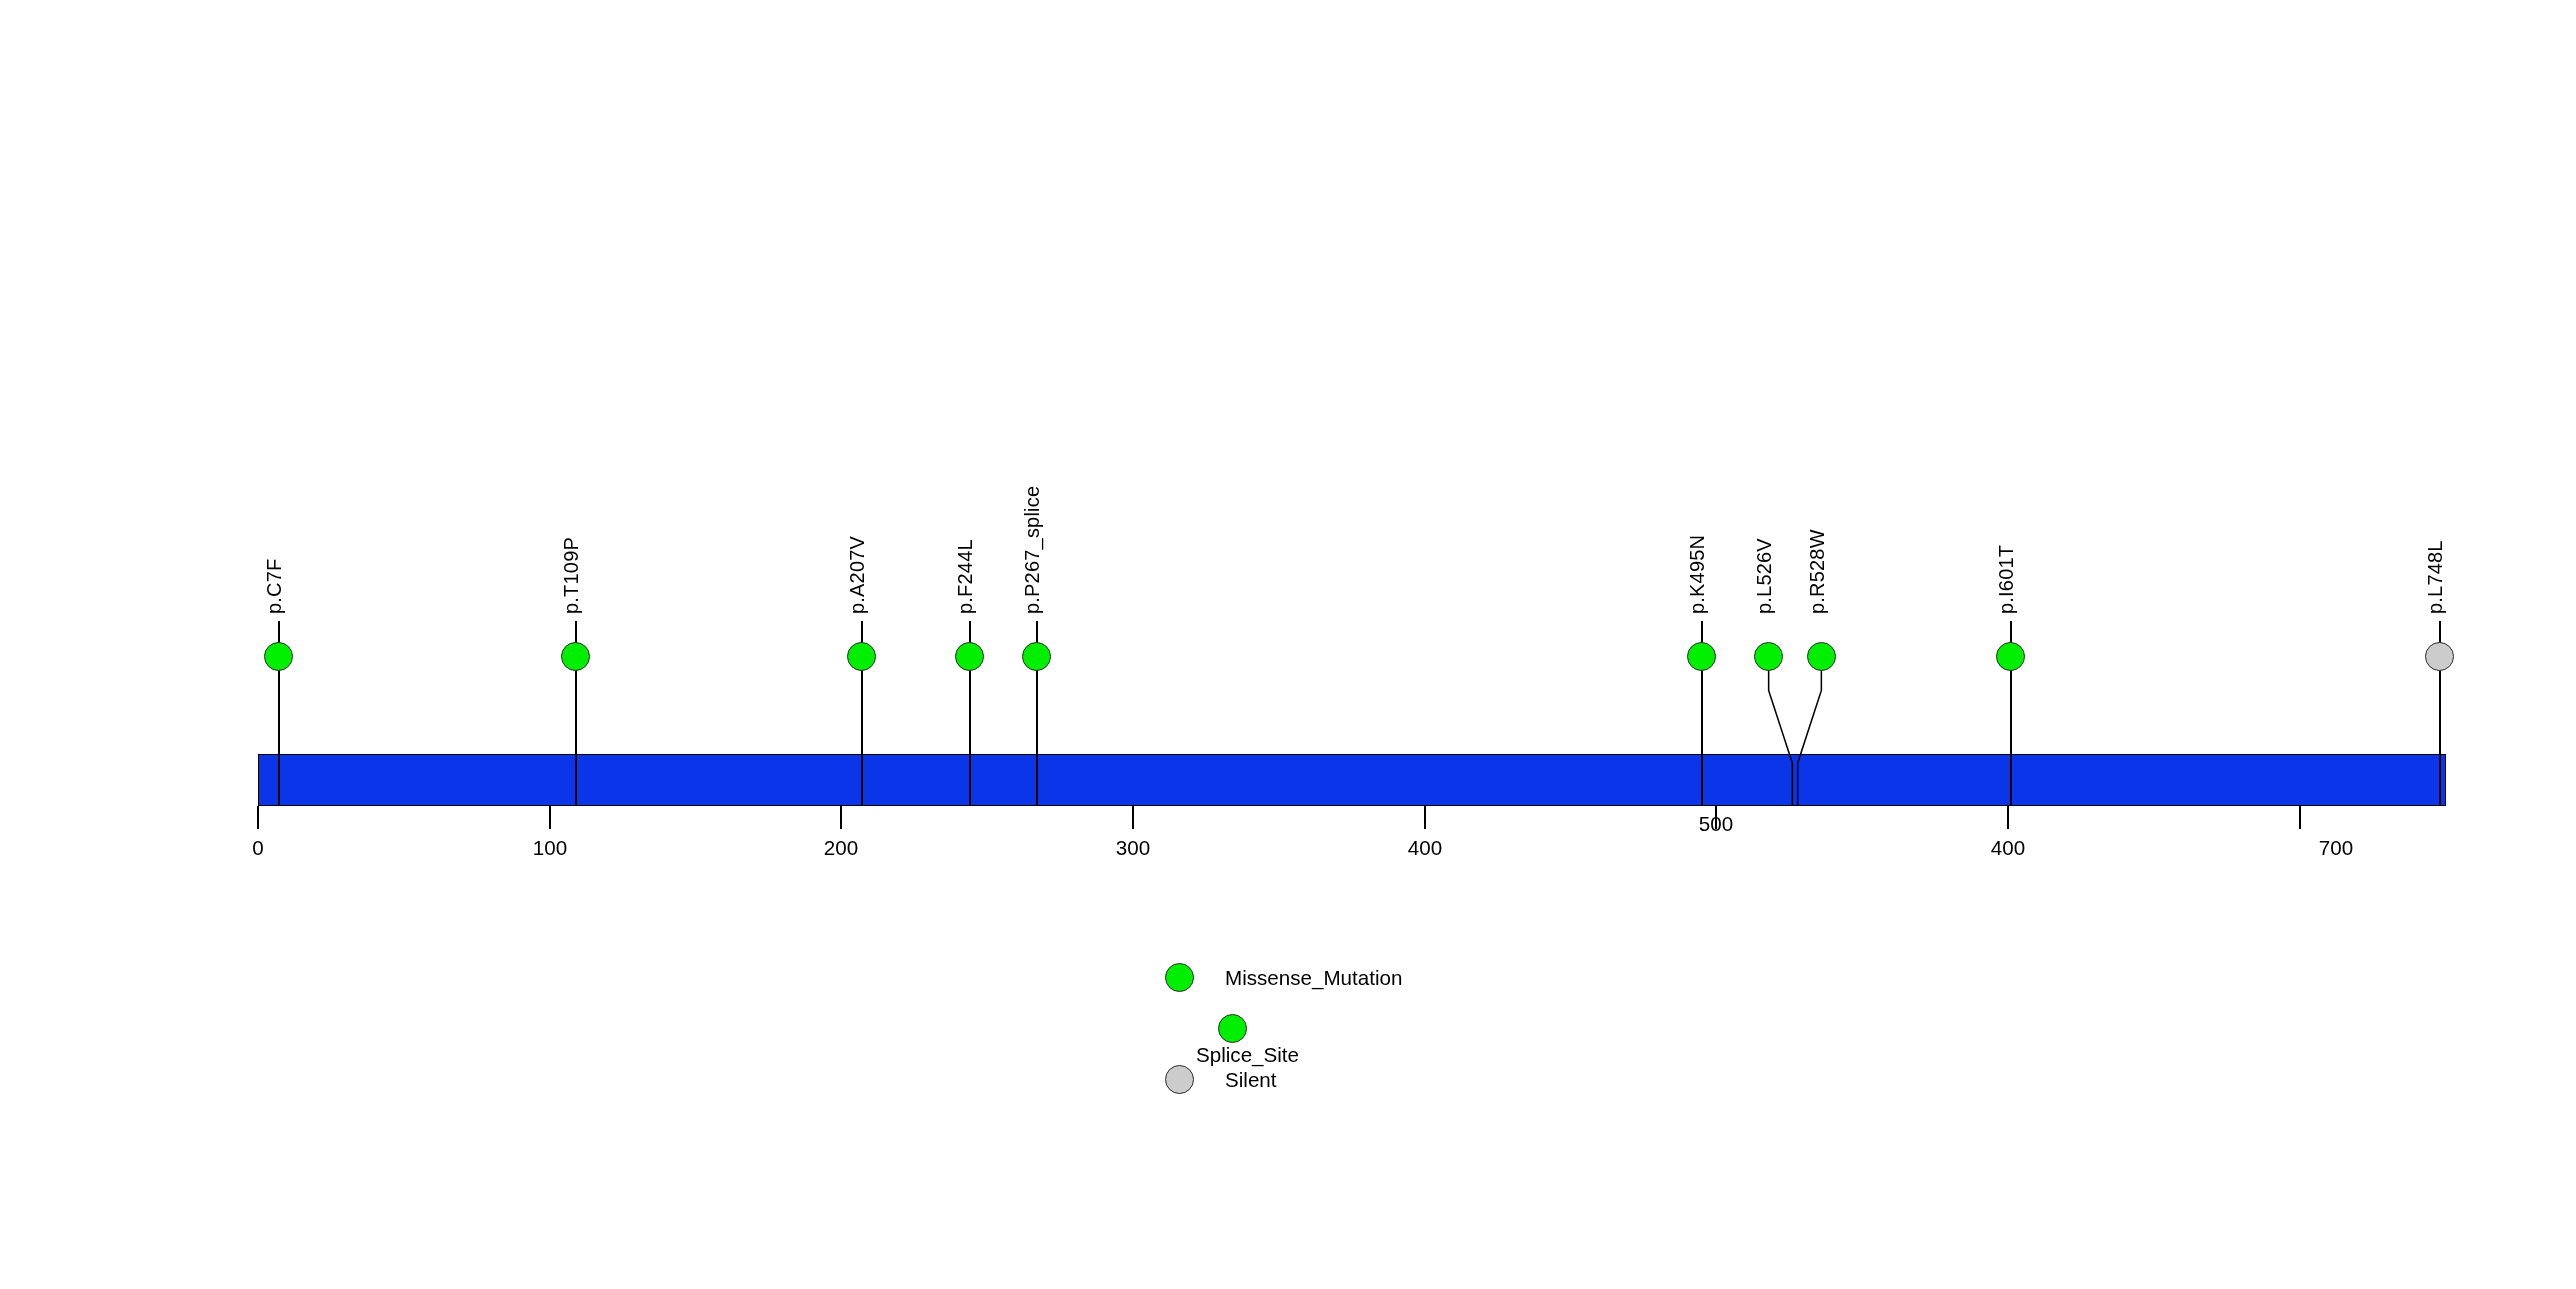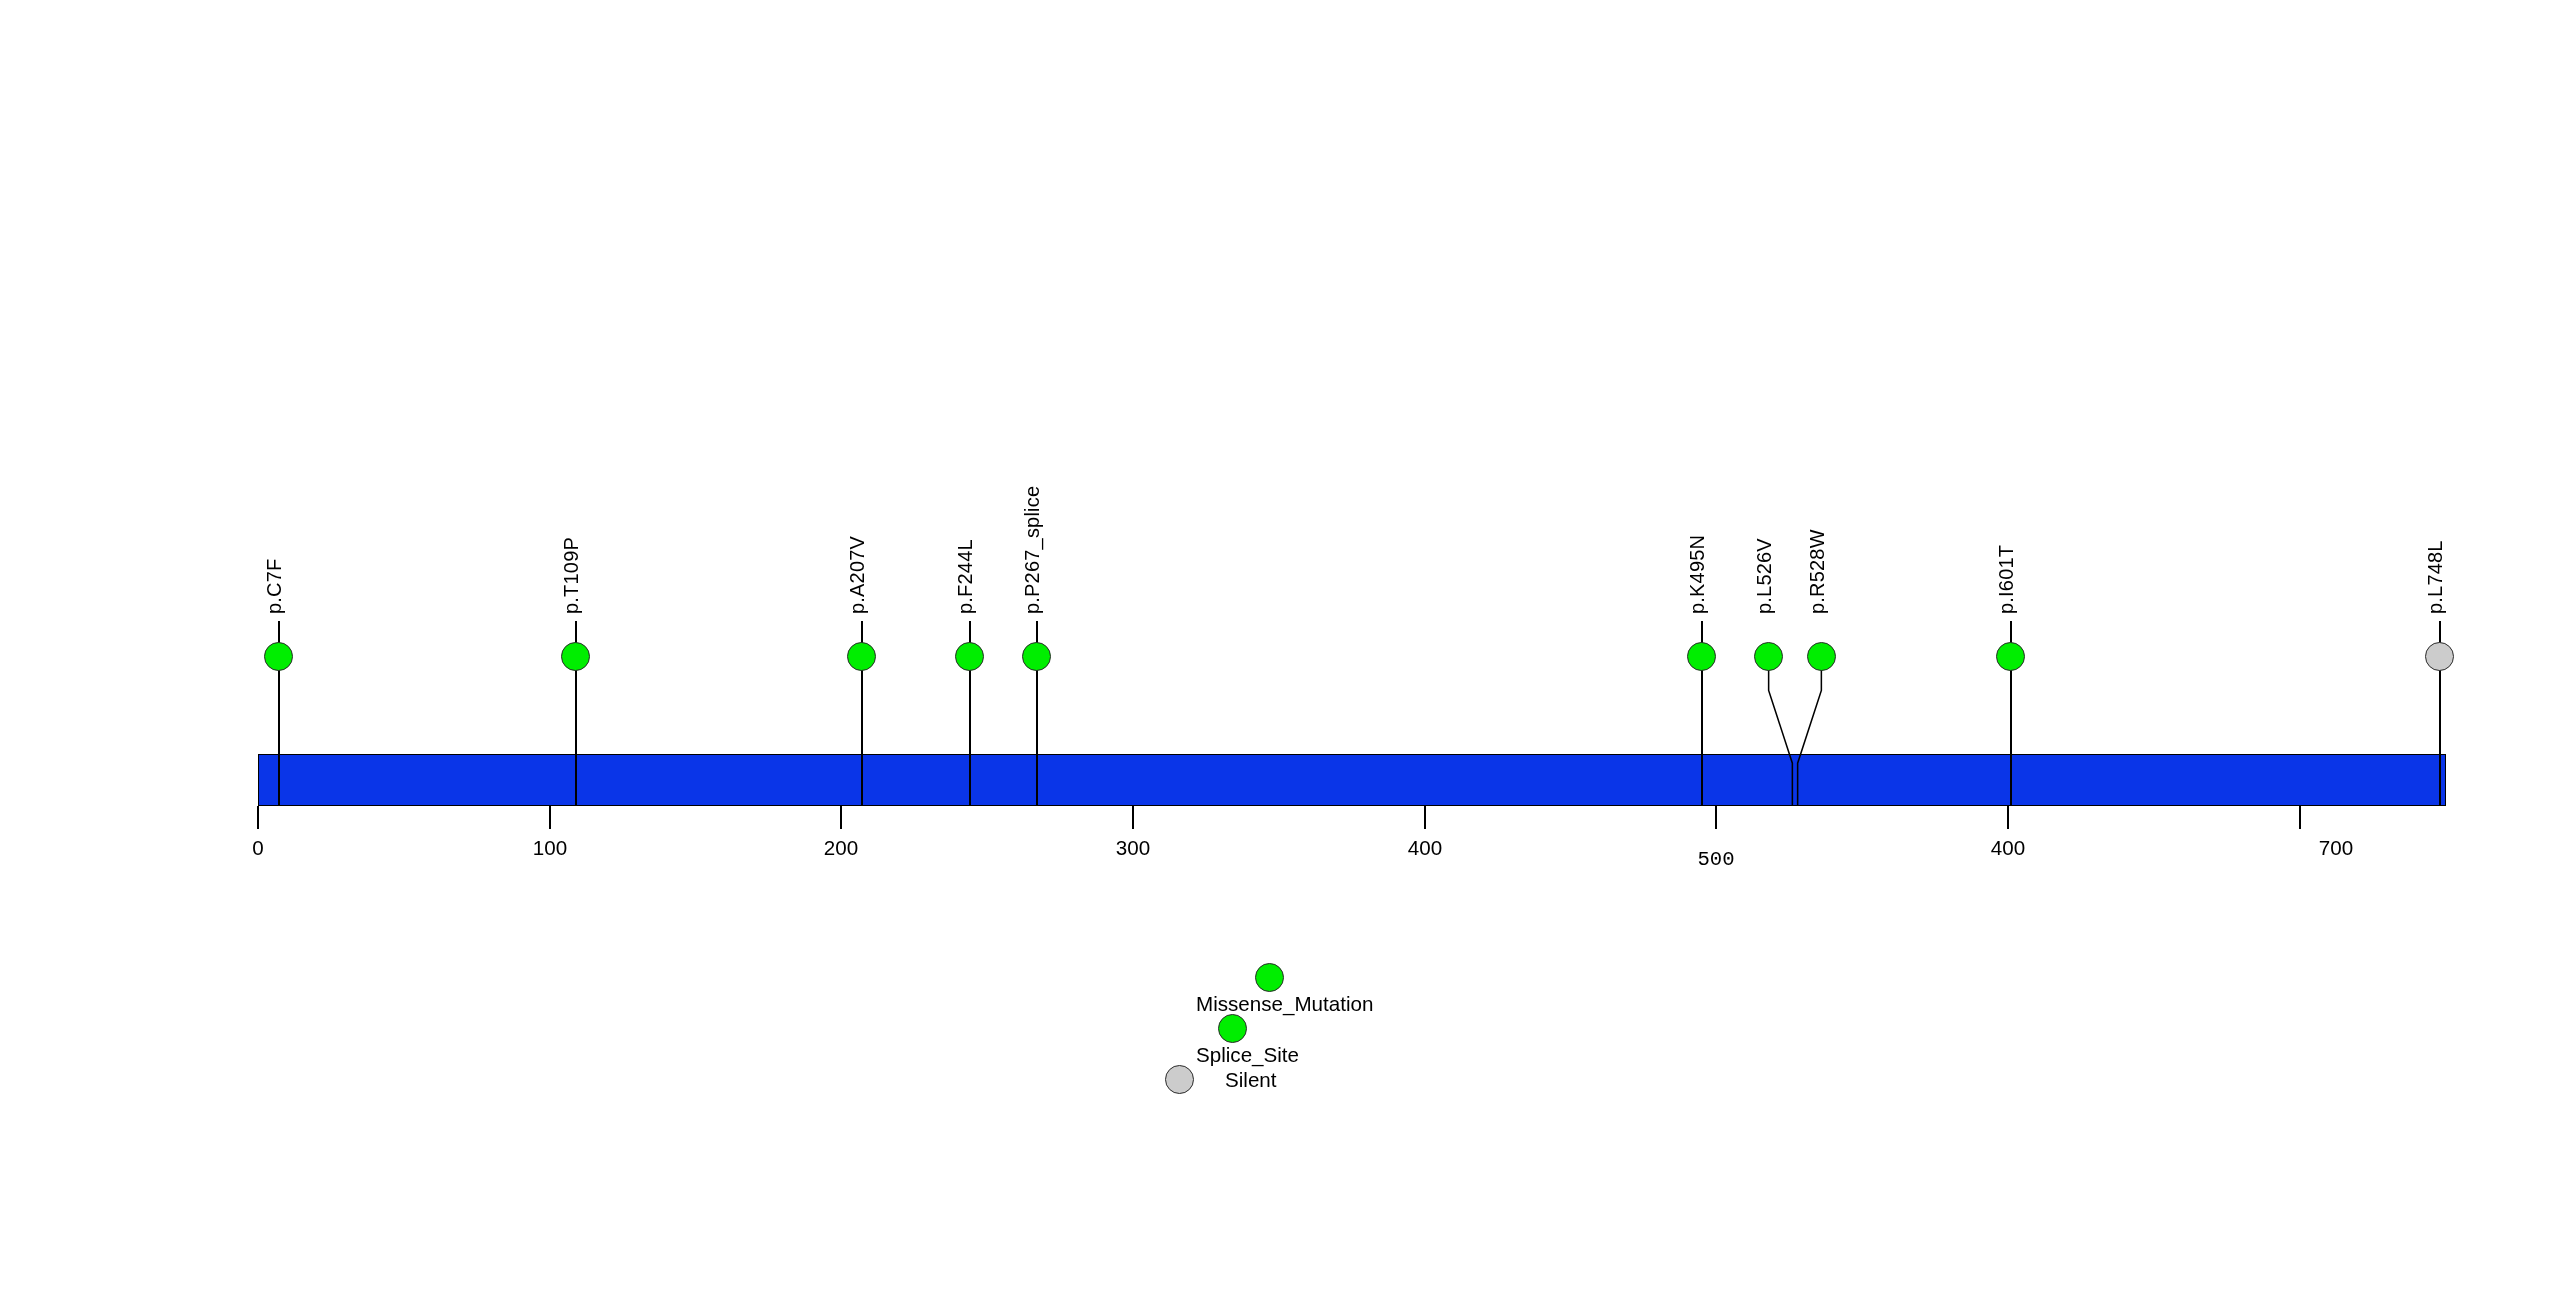--- a/index.html
+++ b/index.html
@@ -121,29 +121,29 @@
       <div class="axis-tick-label" style="left: 258px; top: 836px;">0</div>
       <div class="axis-tick" style="left: 549px; top: 806px; height: 23px;"></div>
       <div class="axis-tick-label" style="left: 550px; top: 836px;">100</div>
       <div class="axis-tick" style="left: 840px; top: 806px; height: 23px;"></div>
       <div class="axis-tick-label" style="left: 841px; top: 836px;">200</div>
       <div class="axis-tick" style="left: 1132px; top: 806px; height: 23px;"></div>
       <div class="axis-tick-label" style="left: 1133px; top: 836px; text-align: right;">300</div>
       <div class="axis-tick" style="left: 1424px; top: 806px; height: 23px;"></div>
       <div class="axis-tick-label" style="left: 1425px; top: 836px;">400</div>
       <div class="axis-tick" style="left: 1715px; top: 806px; height: 23px;"></div>
-      <div class="axis-tick-label" style="left: 1716px; top: 848px; font-family: Liberation Mono, monospace;">500</div>
+      <div class="axis-tick-label" style="left: 1716px; top: 812px;">500</div>
       <div class="axis-tick" style="left: 2007px; top: 806px; height: 23px;"></div>
       <div class="axis-tick-label" style="left: 2008px; top: 836px;">400</div>
       <div class="axis-tick" style="left: 2299px; top: 806px; height: 23px;"></div>
       <div class="axis-tick-label" style="left: 2300px; top: 836px; margin-left: 36px;">700</div>
     </div>
 
   <div class="legend" id="legend-layer">
-      <div class="legend-row" style="left: 1165px; top: 963px; flex-direction: column;">
+      <div class="legend-row" style="left: 1165px; top: 963px;">
         <div class="legend-swatch" style="background: rgb(0, 238, 0);"></div>
         <div class="legend-text">Missense_Mutation</div>
       </div>
       <div class="legend-row" style="left: 1165px; top: 1014px; flex-direction: column;">
         <div class="legend-swatch" style="background: rgb(0, 238, 0);"></div>
         <div class="legend-text">Splice_Site</div>
       </div>
       <div class="legend-row" style="left: 1165px; top: 1065px; justify-content: flex-end;">
         <div class="legend-swatch" style="background: rgb(204, 204, 204);"></div>
         <div class="legend-text">Silent</div>

